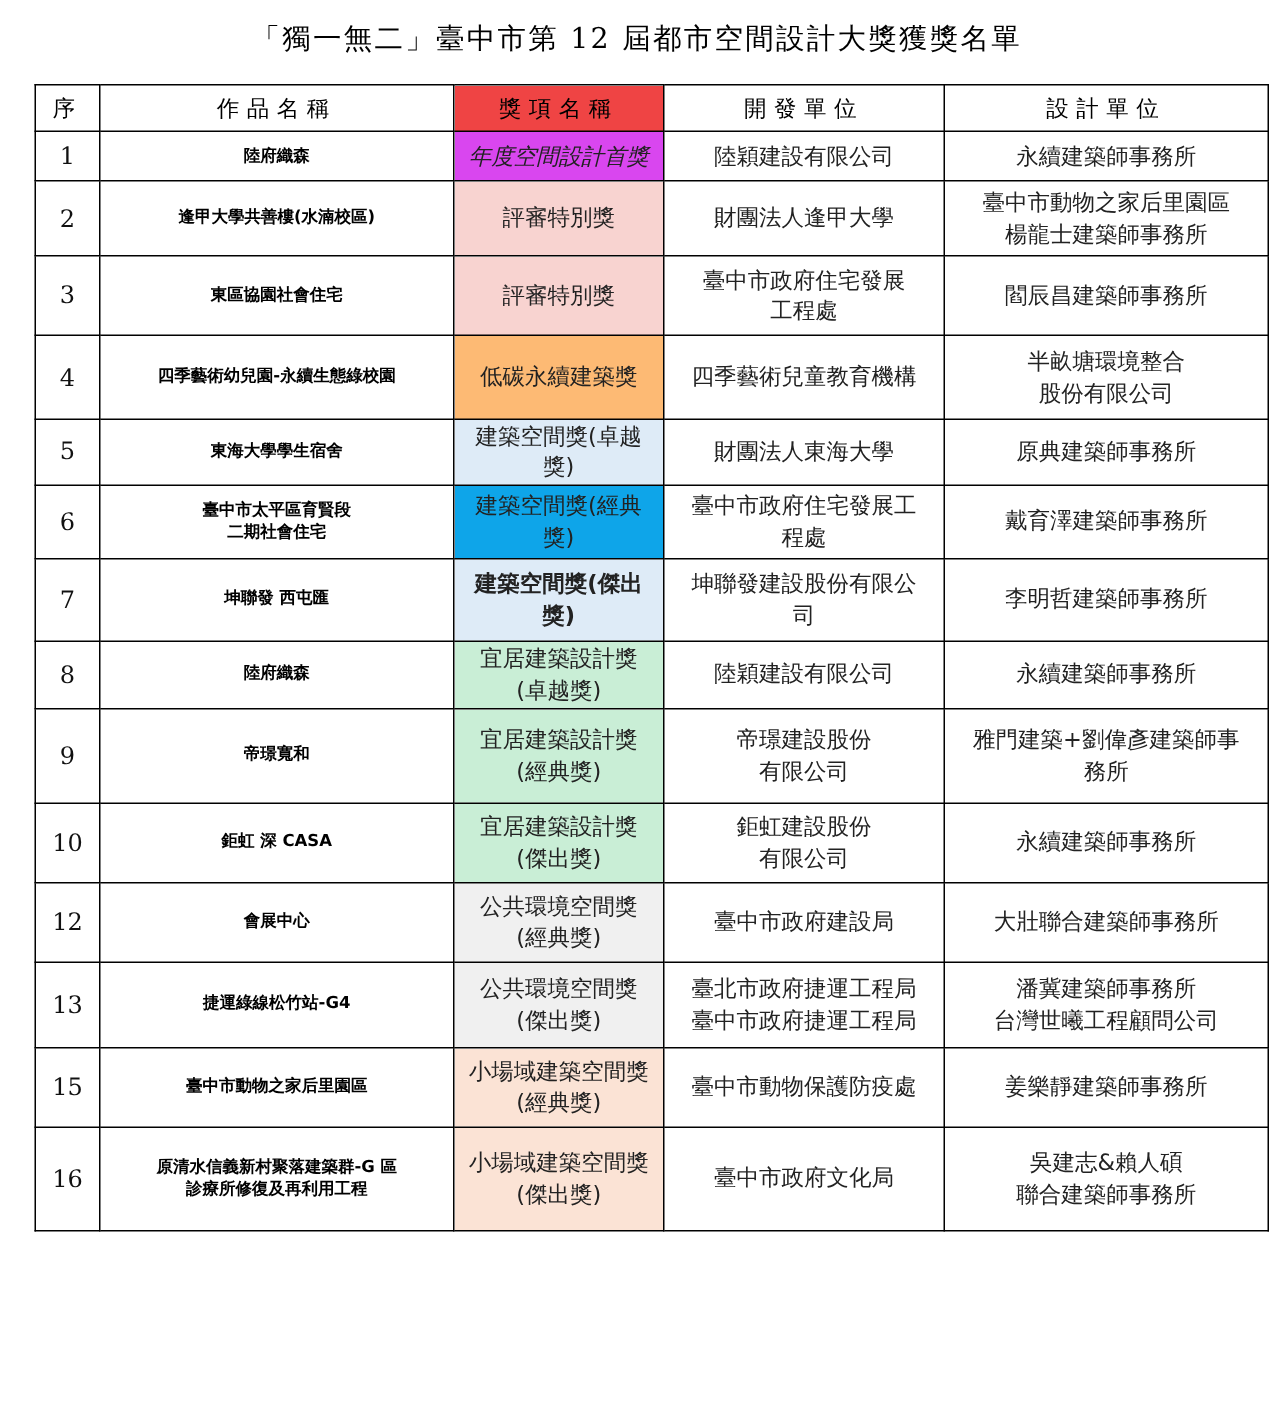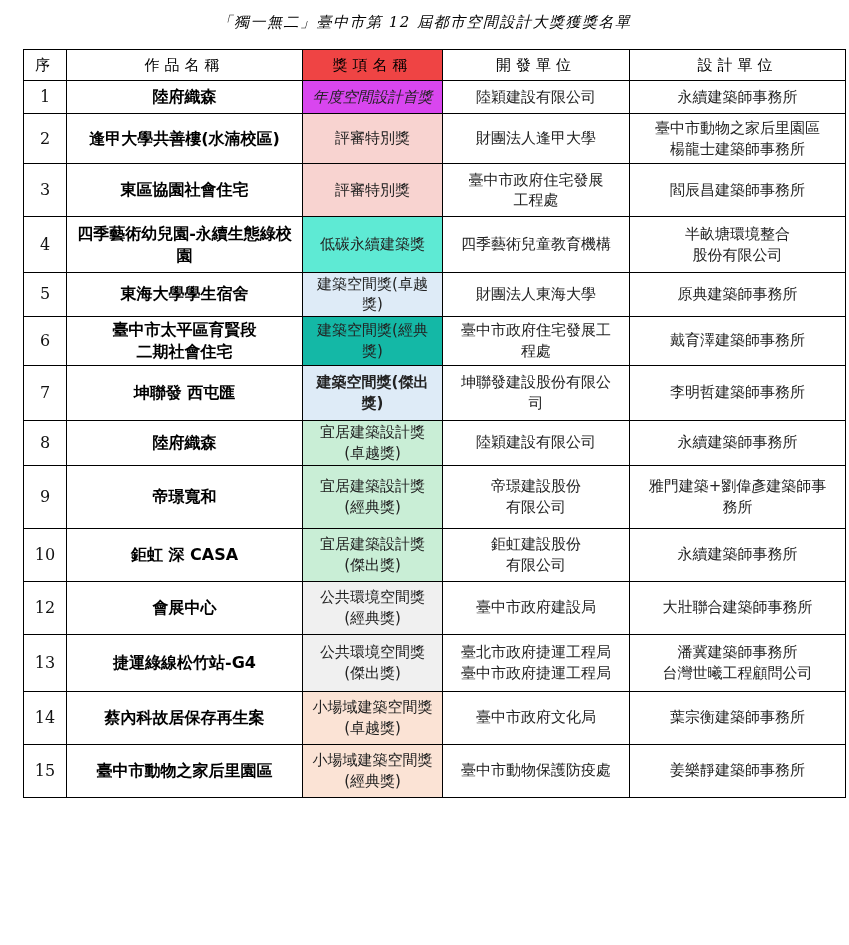--- a/index.html
+++ b/index.html
@@ -6,24 +6,23 @@
   body{
     width:849px;height:945px;background:#ffffff;overflow:hidden;
     font-family:"DejaVu Sans","Liberation Sans",sans-serif;
     color:#1a1a1a;
   }
   .page-title{
     margin:13px 0 0 0;
     text-align:center;
     font-family:"DejaVu Serif","Liberation Serif",serif;
     font-weight:400;
-    font-size:15px;
+    font-size:19px;
     letter-spacing:1.5px;
     color:#000;
-    font-style:italic;
   }
   table.awards{
     border-collapse:collapse;
     table-layout:fixed;
     width:822px;
     margin:17px 0 0 23px;
   }
   .awards th,.awards td{
     border:1px solid #000;
     text-align:center;
@@ -43,21 +42,21 @@
   }
   col.c-no{width:43px;}
   col.c-work{width:236px;}
   col.c-award{width:140px;}
   col.c-dev{width:187px;}
   col.c-design{width:216px;}
   td.cell-no{
     font-family:"DejaVu Serif","Liberation Serif",serif;
     font-size:16px;color:#111;
   }
-  td.cell-work{font-weight:700;font-size:16px;color:#000;}
+  td.cell-work{font-weight:700;font-size:11px;color:#000;}
   td.cell-award{font-size:15px;color:#222;}
   td.cell-dev,td.cell-design{font-size:15px;color:#222;}
 </style>
 </head>
 <body>
 
 <div class="page-title">「獨一無二」臺中市第 12 屆都市空間設計大獎獲獎名單</div>
 
 <table class="awards">
   <colgroup>
@@ -96,38 +95,38 @@
     <td class="cell-no">3</td>
     <td class="cell-work">東區協園社會住宅</td>
     <td class="cell-award" style="background-color: rgb(248, 211, 208);">評審特別獎</td>
     <td class="cell-dev">臺中市政府住宅發展
 工程處</td>
     <td class="cell-design">閻辰昌建築師事務所</td>
   </tr>
       <tr style="height: 56px;">
     <td class="cell-no">4</td>
     <td class="cell-work">四季藝術幼兒園-永續生態綠校園</td>
-    <td class="cell-award" style="background-color: #5eead4;">低碳永續建築獎</td>
+    <td class="cell-award" style="background-color: #fdba74;">低碳永續建築獎</td>
     <td class="cell-dev">四季藝術兒童教育機構</td>
     <td class="cell-design">半畝塘環境整合
 股份有限公司</td>
   </tr>
       <tr style="height: 40px;">
     <td class="cell-no">5</td>
     <td class="cell-work">東海大學學生宿舍</td>
     <td class="cell-award" style="background-color: rgb(222, 235, 247);">建築空間獎(卓越
 獎)</td>
     <td class="cell-dev">財團法人東海大學</td>
     <td class="cell-design">原典建築師事務所</td>
   </tr>
       <tr style="height: 49px;">
     <td class="cell-no">6</td>
     <td class="cell-work">臺中市太平區育賢段
 二期社會住宅</td>
-    <td class="cell-award" style="background-color: #14b8a6;">建築空間獎(經典
+    <td class="cell-award" style="background-color: #0ea5e9;">建築空間獎(經典
 獎)</td>
     <td class="cell-dev">臺中市政府住宅發展工
 程處</td>
     <td class="cell-design">戴育澤建築師事務所</td>
   </tr>
       <tr style="height: 55px;">
     <td class="cell-no">7</td>
     <td class="cell-work">坤聯發 西屯匯</td>
     <td class="cell-award" style="background-color: rgb(222, 235, 247); font-weight: bold;">建築空間獎(傑出
 獎)</td>
@@ -174,29 +173,31 @@
     <td class="cell-no">13</td>
     <td class="cell-work">捷運綠線松竹站-G4</td>
     <td class="cell-award" style="background-color: rgb(240, 240, 240);">公共環境空間獎
 (傑出獎)</td>
     <td class="cell-dev">臺北市政府捷運工程局
 臺中市政府捷運工程局</td>
     <td class="cell-design">潘冀建築師事務所
 台灣世曦工程顧問公司</td>
   </tr>
       <tr style="height: 53px;">
-    <td class="cell-no">14</td>
-    <td class="cell-work">蔡內科故居保存再生案</td>
-    <td class="cell-award" style="background-color: rgb(251, 227, 213);">小場域建築空間獎
-(卓越獎)</td>
-    <td class="cell-dev">臺中市政府文化局</td>
-    <td class="cell-design">葉宗衡建築師事務所</td>
-  </tr>
-      <tr style="height: 53px;">
     <td class="cell-no">15</td>
     <td class="cell-work">臺中市動物之家后里園區</td>
     <td class="cell-award" style="background-color: rgb(251, 227, 213);">小場域建築空間獎
 (經典獎)</td>
     <td class="cell-dev">臺中市動物保護防疫處</td>
     <td class="cell-design">姜樂靜建築師事務所</td>
   </tr>
+      <tr style="height: 69px;">
+    <td class="cell-no">16</td>
+    <td class="cell-work">原清水信義新村聚落建築群-G 區
+診療所修復及再利用工程</td>
+    <td class="cell-award" style="background-color: rgb(251, 227, 213);">小場域建築空間獎
+(傑出獎)</td>
+    <td class="cell-dev">臺中市政府文化局</td>
+    <td class="cell-design">吳建志&amp;賴人碩
+聯合建築師事務所</td>
+  </tr>
     </tbody>
 </table>
 
 </body></html>

